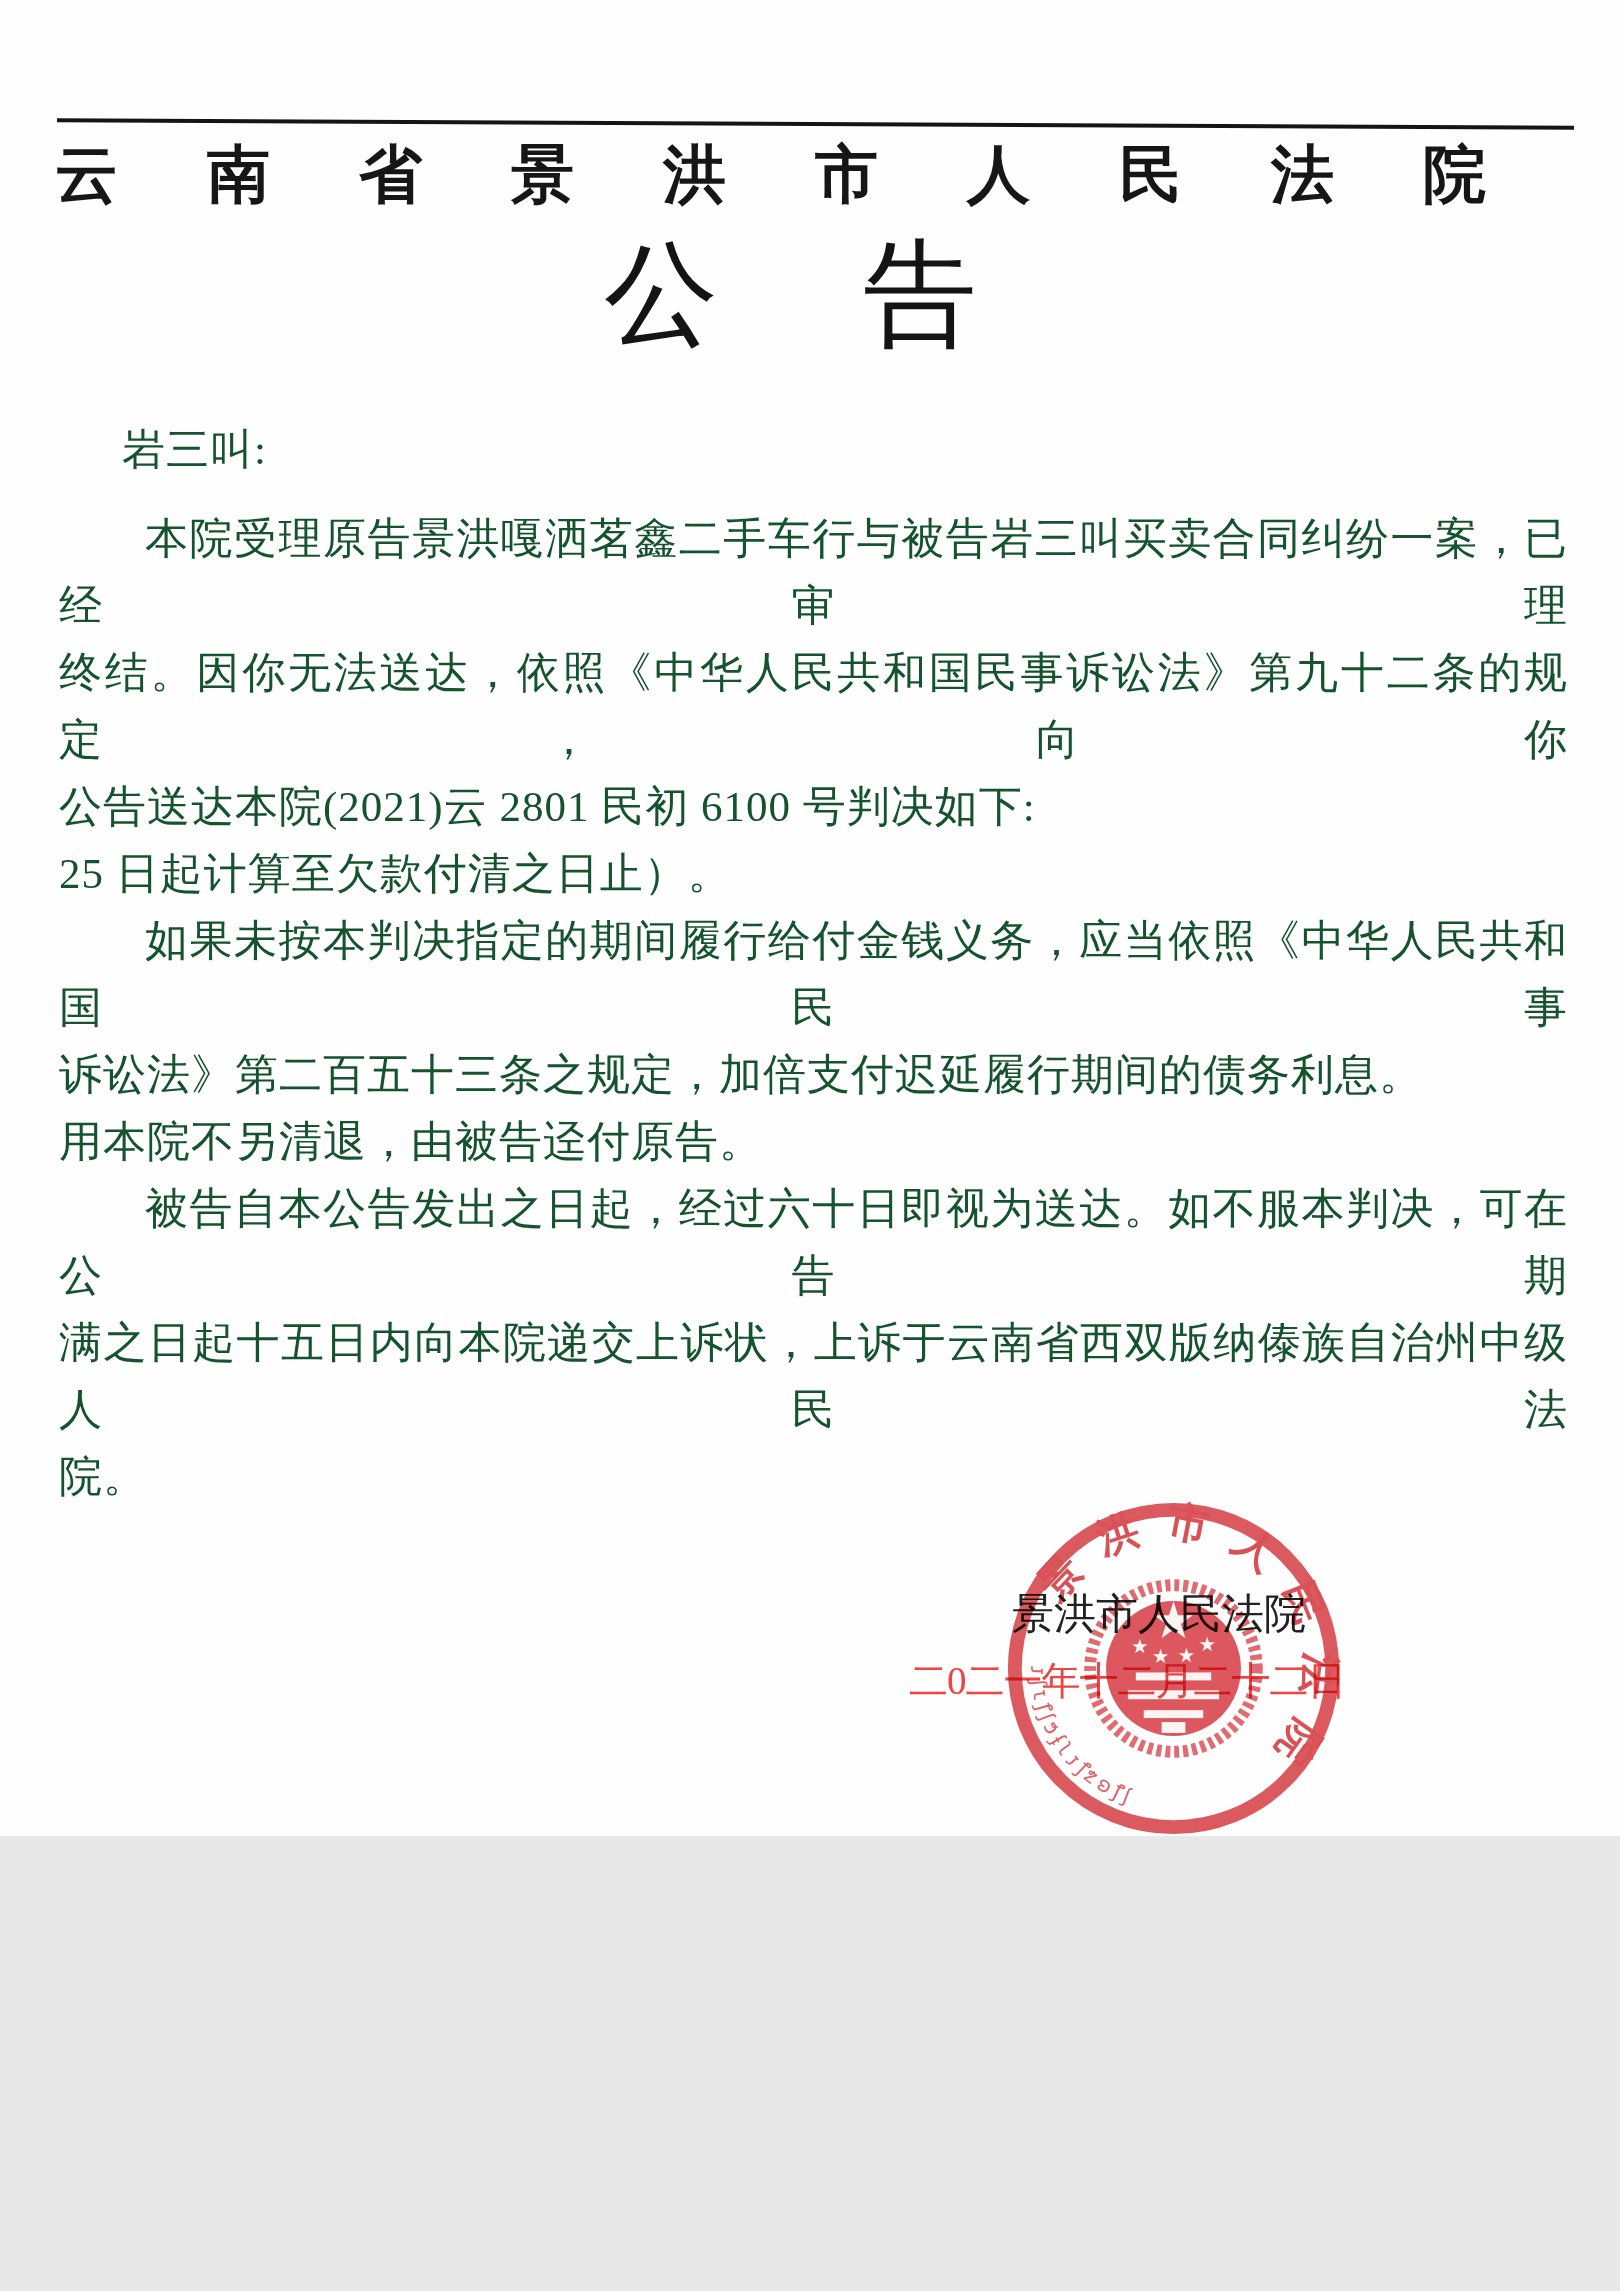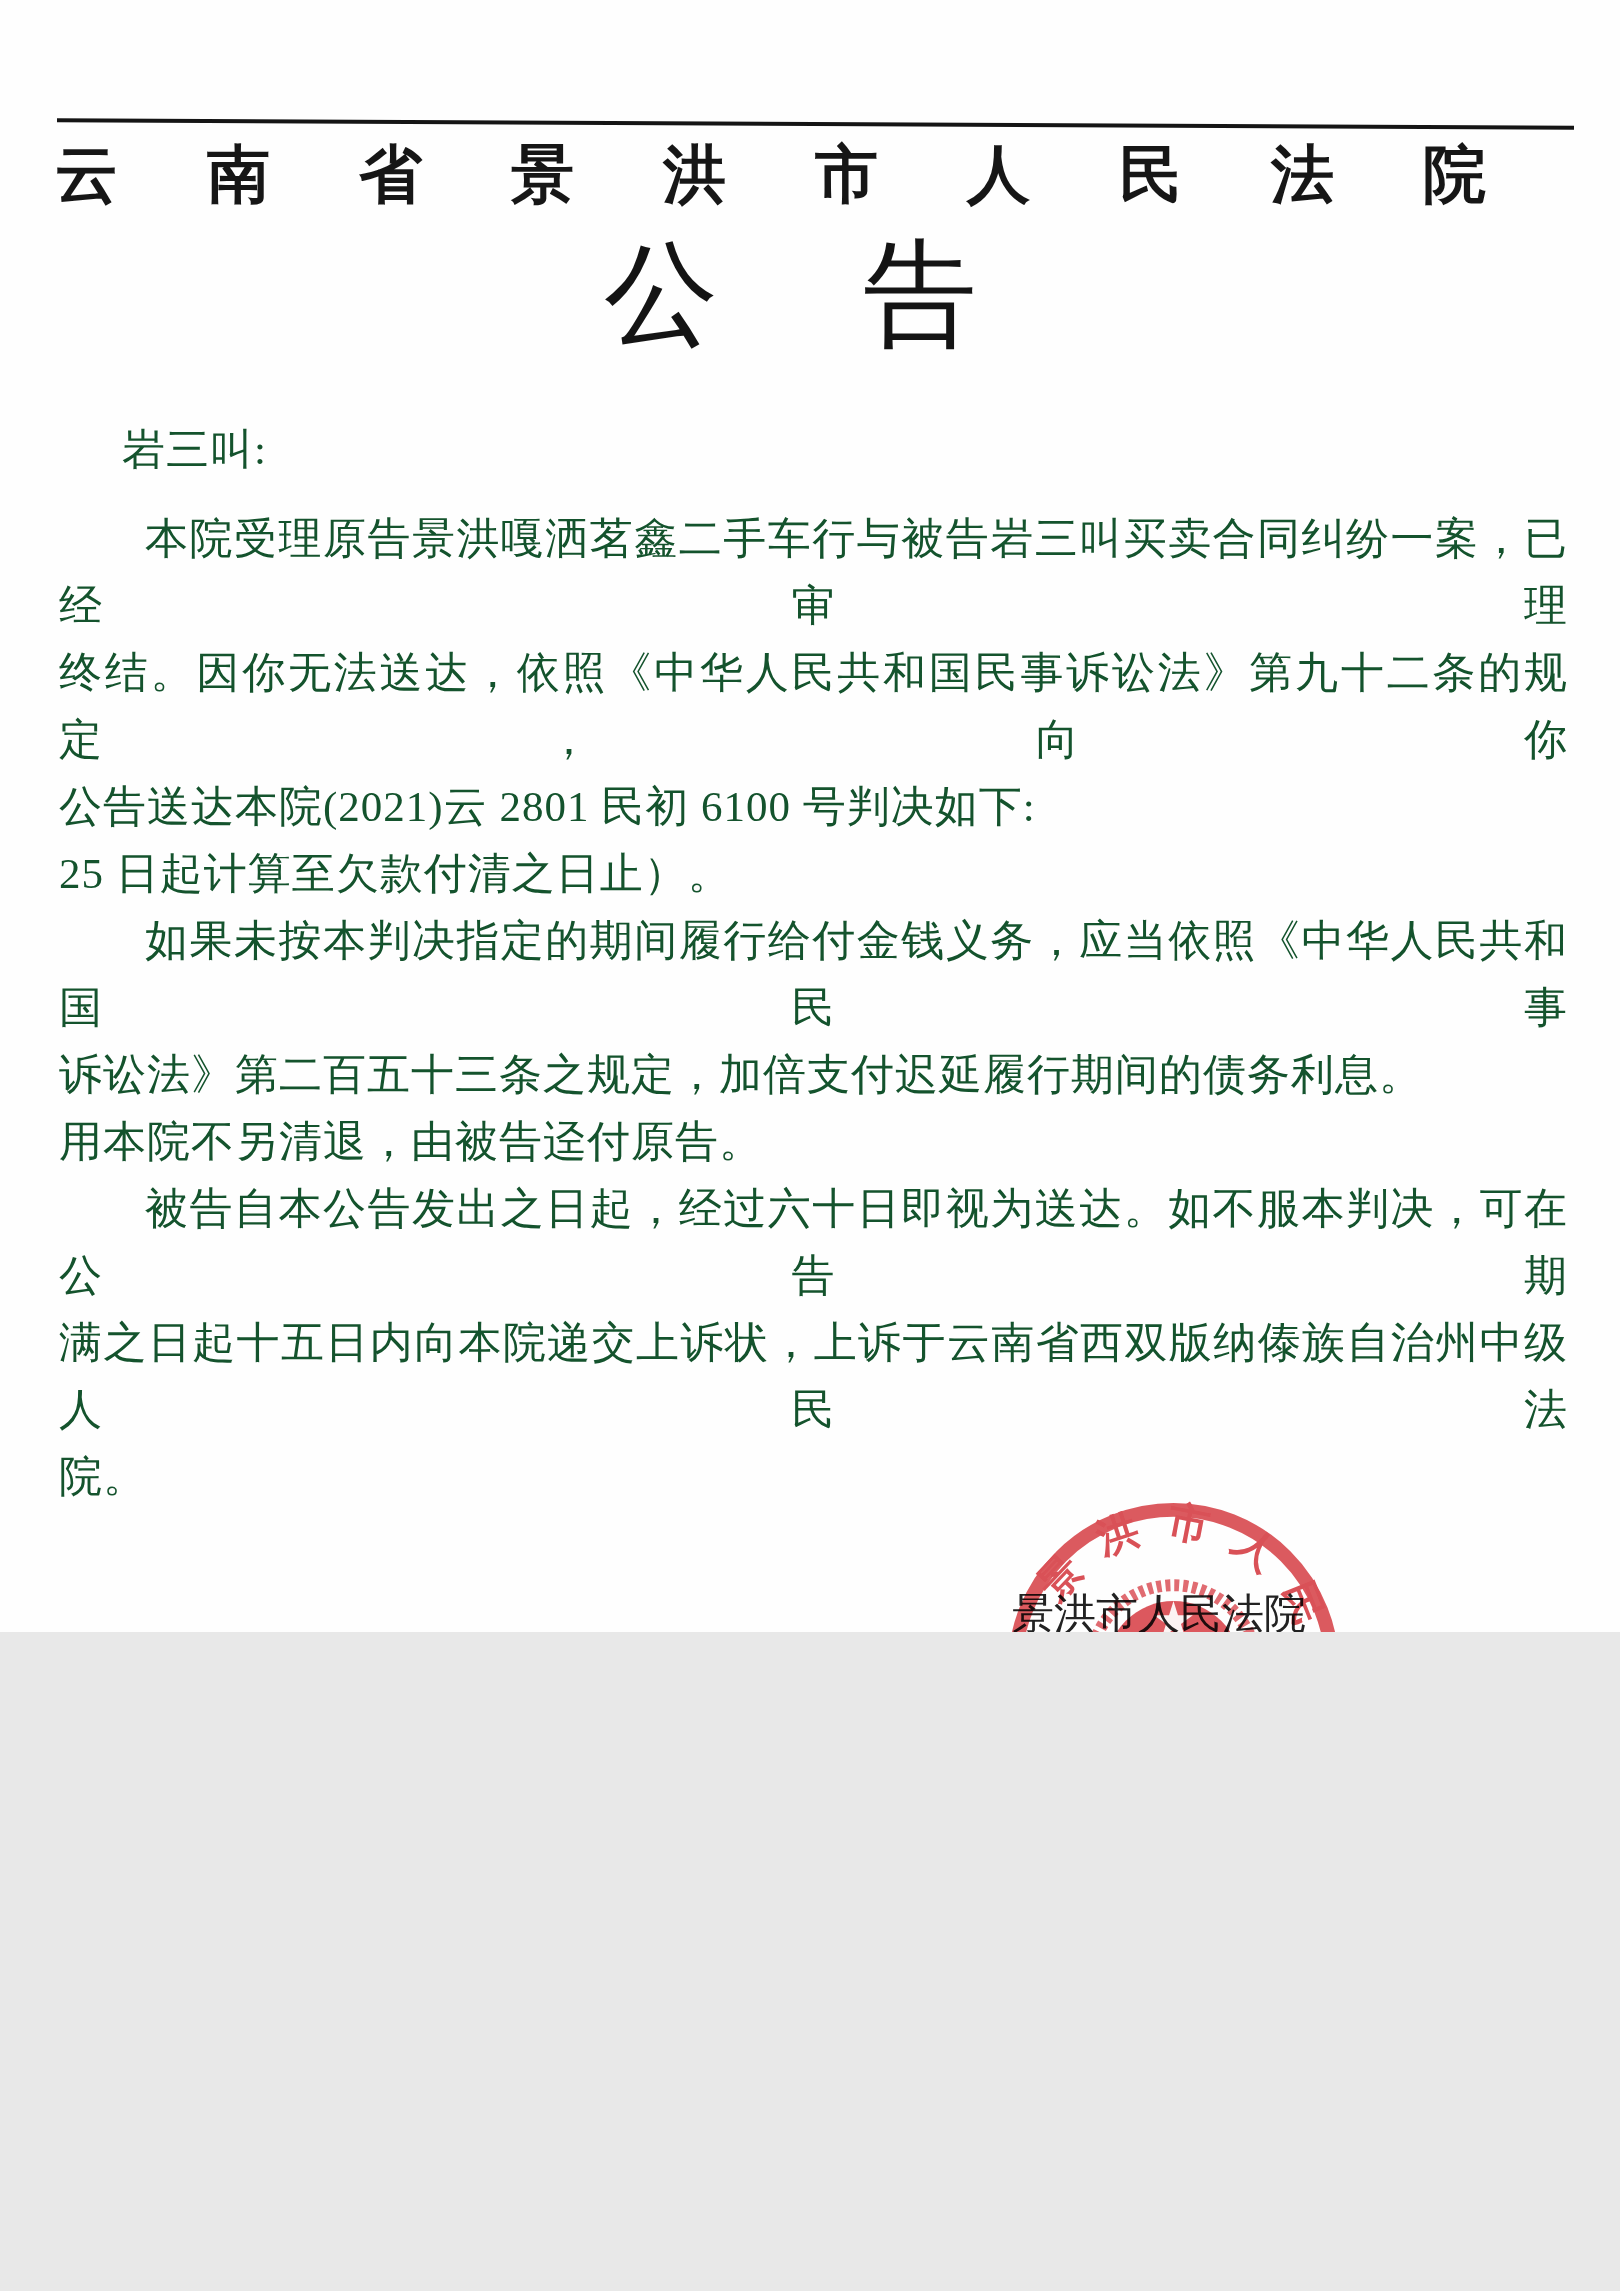--- a/index.html
+++ b/index.html
@@ -1,18 +1,18 @@
 <!DOCTYPE html>
 <html><head>
 <meta charset="utf-8">
 <style>
   html,body { margin:0; padding:0; background:#e8e8e8; }
   .page {
     position:relative;
-    width:1620px; height:1632px;
+    width:1620px; height:1836px;
     background:#fefefe;
     overflow:hidden;
     font-family:"Liberation Serif", serif;
     color:#1c1c1c;
   }
   .top-rule {
     position:absolute; left:57px; top:122px;
     width:1517px; height:3.9px; background:#151515;
     transform:rotate(0.28deg);
   }

